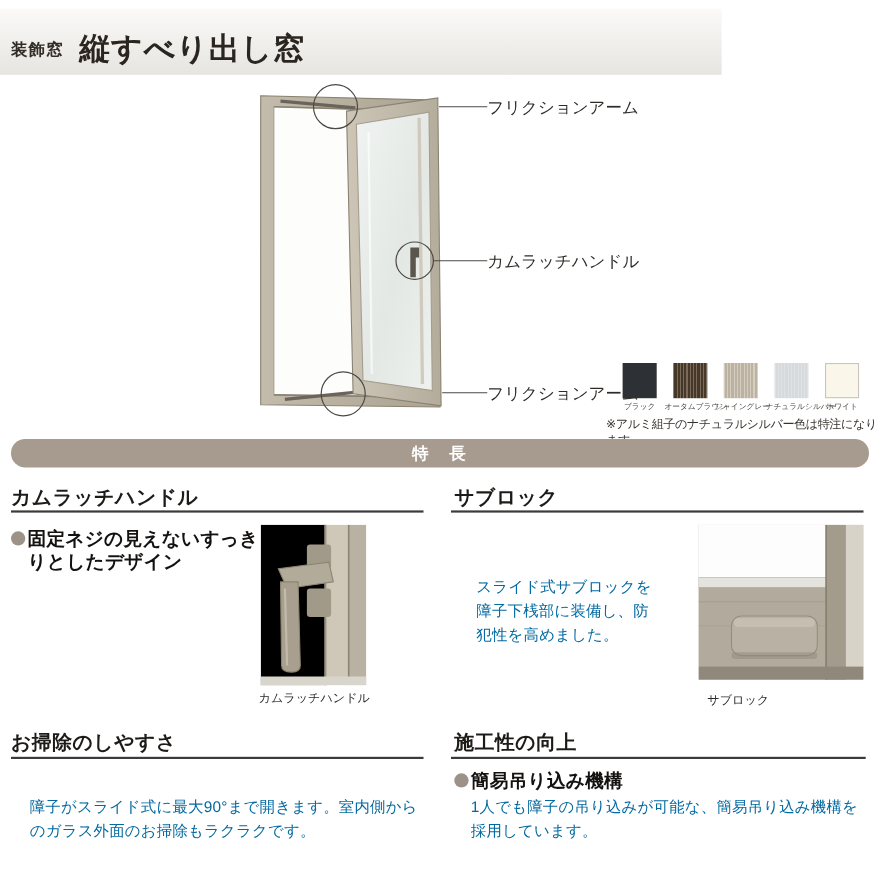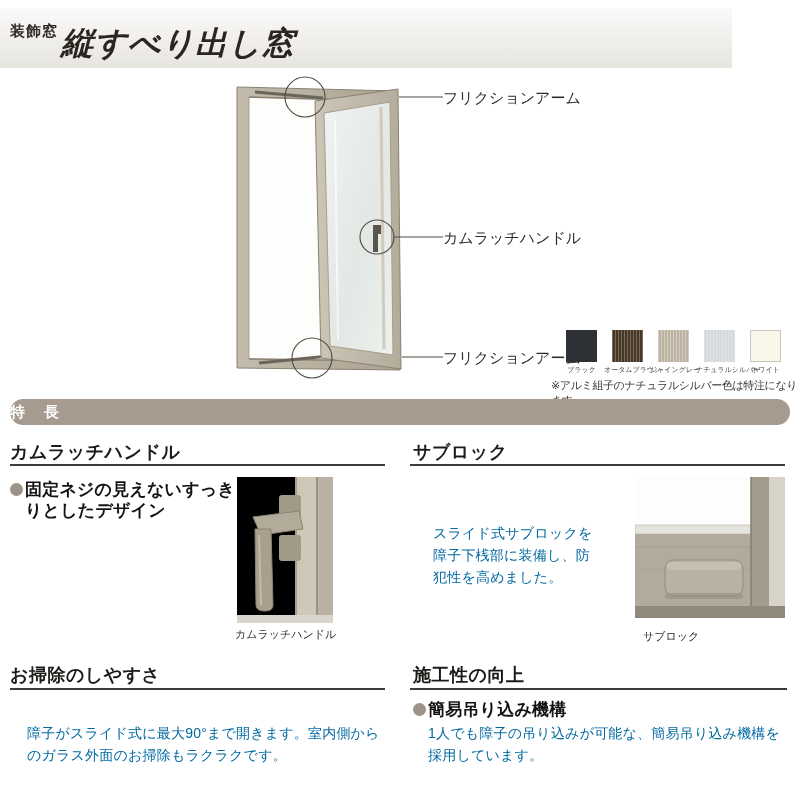--- a/index.html
+++ b/index.html
@@ -1,38 +1,38 @@
 <!DOCTYPE html>
 <html><head>
 <meta charset="utf-8">
 <style>
   html,body{margin:0;padding:0;background:#fff;}
   #page{position:relative;width:800px;height:800px;background:#fff;overflow:hidden;
         font-family:"Liberation Sans","DejaVu Sans",sans-serif;color:#222;}
 
   
-  .hdr{position:absolute;left:0;top:8px;width:732px;height:60px;
+  .hdr{position:absolute;left:0;top:8px;width:656px;height:60px;
        background:linear-gradient(#fbfaf9,#eceae6 75%,#e7e5e0);
-       display:flex;align-items:flex-start;padding-top:14px;box-sizing:border-box;}
+       display:flex;align-items:center;padding-top:14px;box-sizing:border-box;}
   .hdr-cat{font-size:15px;font-weight:bold;color:#332d28;margin-left:10px;letter-spacing:1px;}
-  .hdr-title{font-size:32px;font-weight:bold;color:#2b2520;margin-left:3px;letter-spacing:1px;font-style:italic;}
+  .hdr-title{font-size:28px;font-weight:bold;color:#2b2520;margin-left:14px;letter-spacing:1px;}
 
   
   .diagram-label{position:absolute;left:443px;font-size:15px;color:#2e2b28;white-space:nowrap;}
   .swatch{position:absolute;top:330px;width:31px;height:32px;}
   .swatch-tex{position:absolute;inset:0;
       background:repeating-linear-gradient(90deg,rgba(255,255,255,.25) 0 1px,rgba(0,0,0,.06) 1px 3px);}
   .swatch-label{position:absolute;top:365px;width:47px;font-size:7px;color:#4a463f;
       text-align:center;white-space:nowrap;transform:translateX(-8px);}
   .swatch-note{position:absolute;left:551px;top:378px;width:250px;font-size:11px;
       font-weight:500;color:#37332e;letter-spacing:-0.4px;}
 
   
   .feat-bar{position:absolute;left:10px;top:399px;width:780px;height:26px;border-radius:13px;
-      background:#a79a8f;display:flex;align-items:center;justify-content:flex-start;}
+      background:#a79a8f;display:flex;align-items:center;justify-content:center;}
   .feat-bar span{color:#fff;font-size:15px;font-weight:bold;letter-spacing:2px;}
 
   
   .sec-head{position:absolute;font-size:18px;font-weight:bold;color:#1d1b18;letter-spacing:.5px;}
   .sec-rule{position:absolute;height:2px;background:#3b3b3b;}
   .bullet-line{position:absolute;display:flex;}
   .bullet-dot{flex:0 0 13px;width:13px;height:13px;border-radius:50%;background:#9c9287;margin-top:4px;margin-right:2px;}
   .bullet-text{font-size:17px;font-weight:bold;color:#141210;line-height:21px;letter-spacing:.2px;}
   .body-text{position:absolute;font-size:14px;color:#0369a1;line-height:22px;letter-spacing:.2px;}
   .photo-caption{position:absolute;font-size:11px;color:#2e2b28;text-align:center;white-space:nowrap;}

